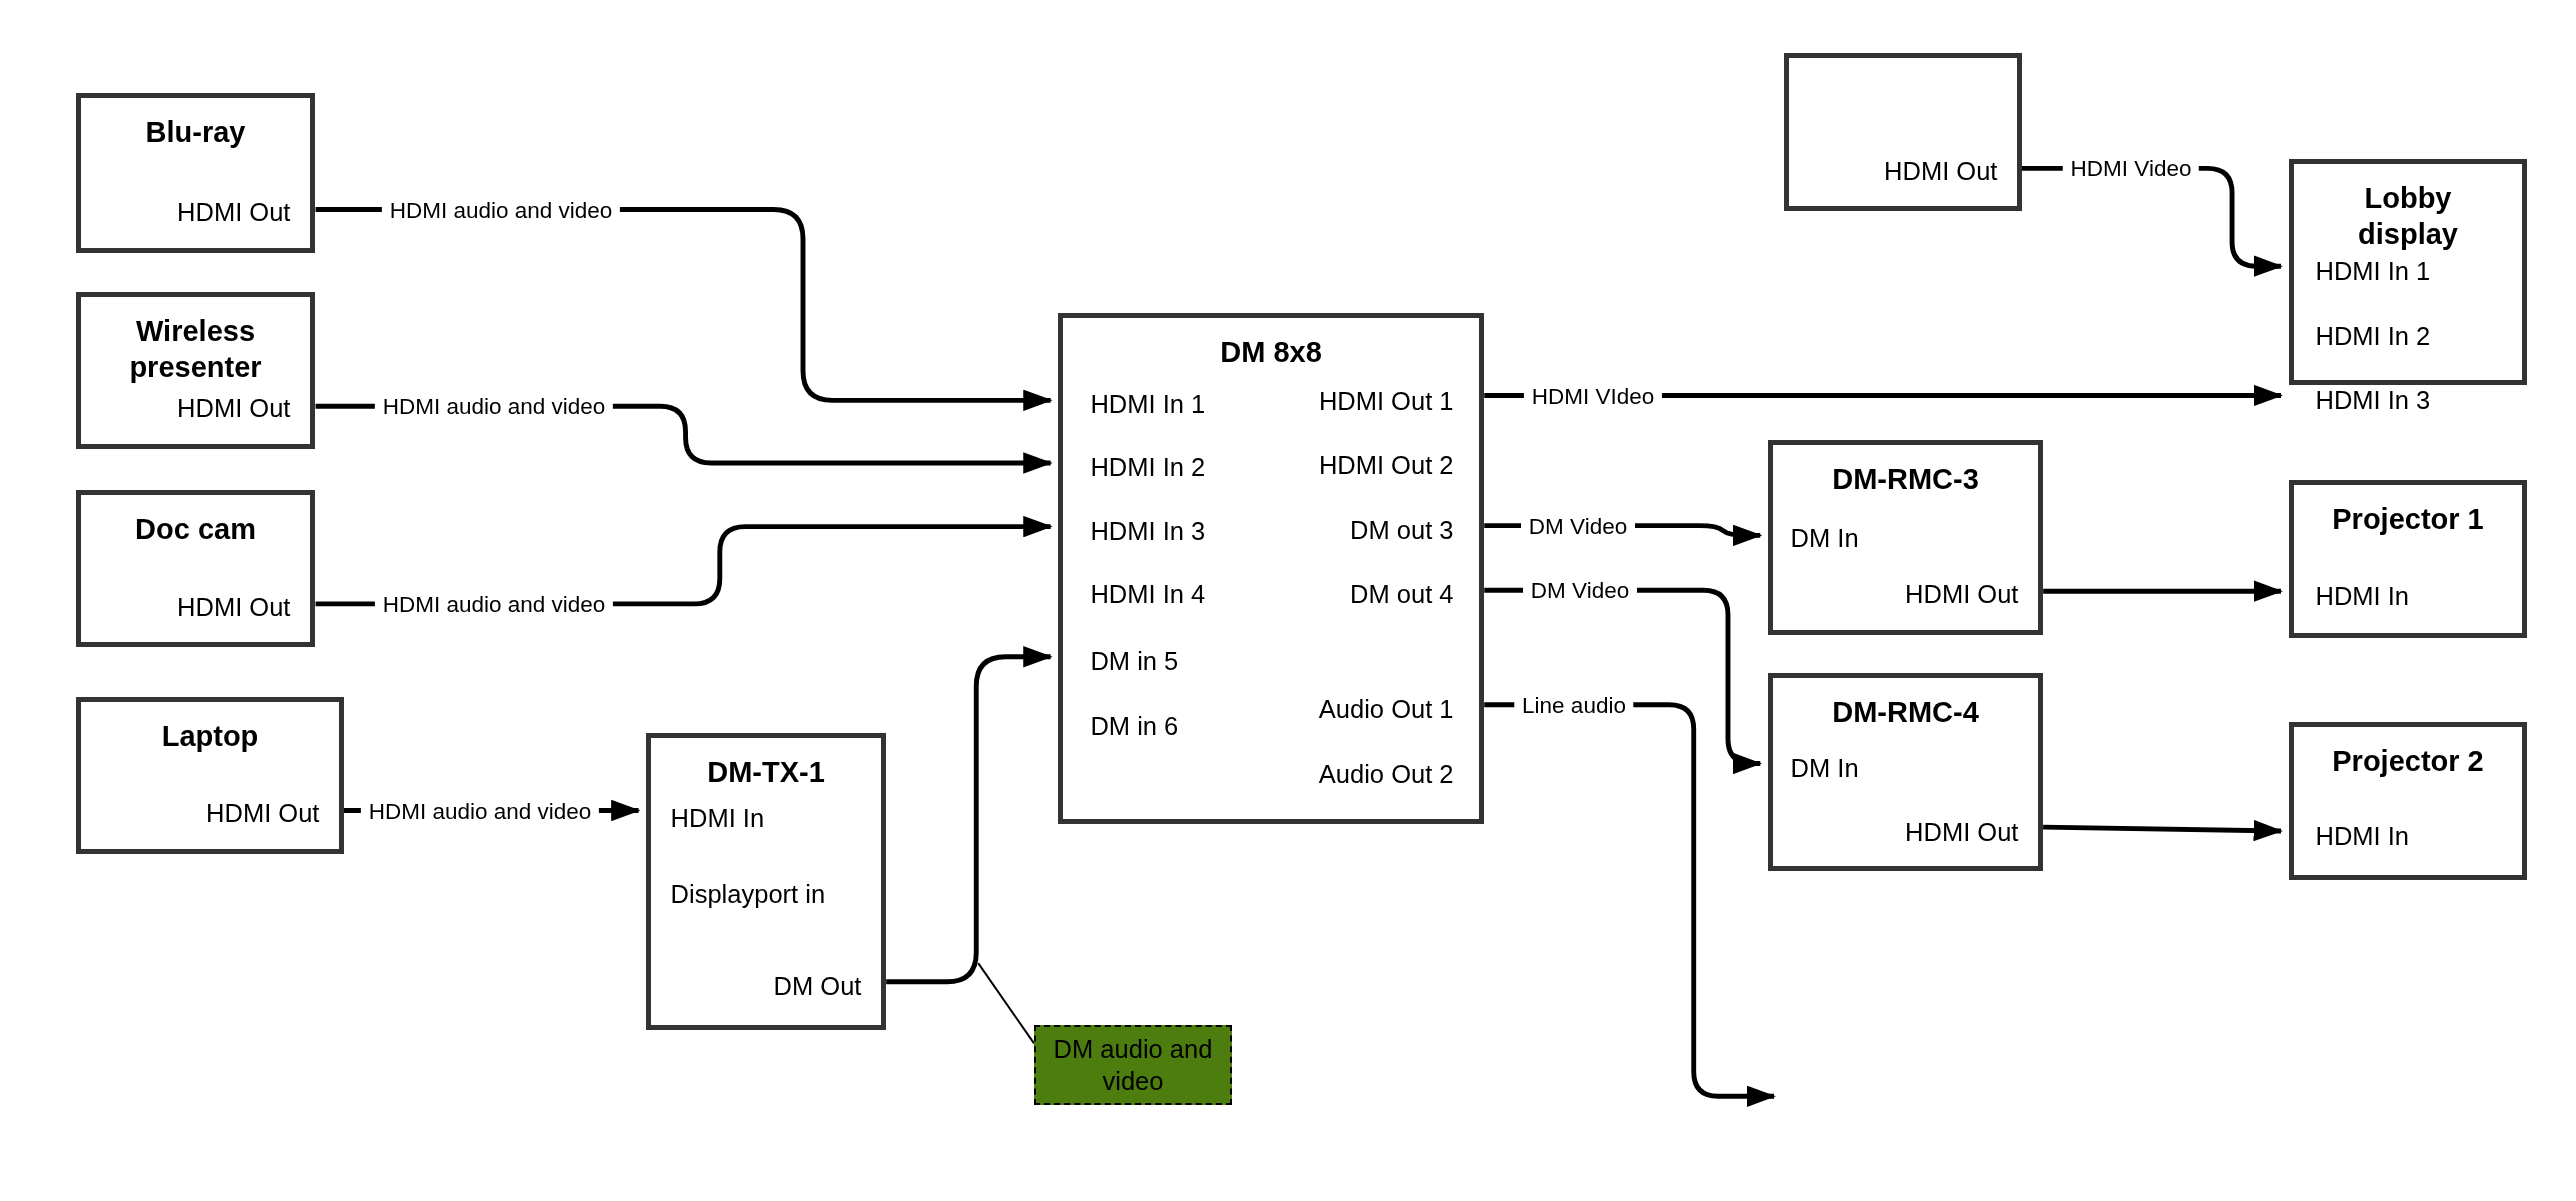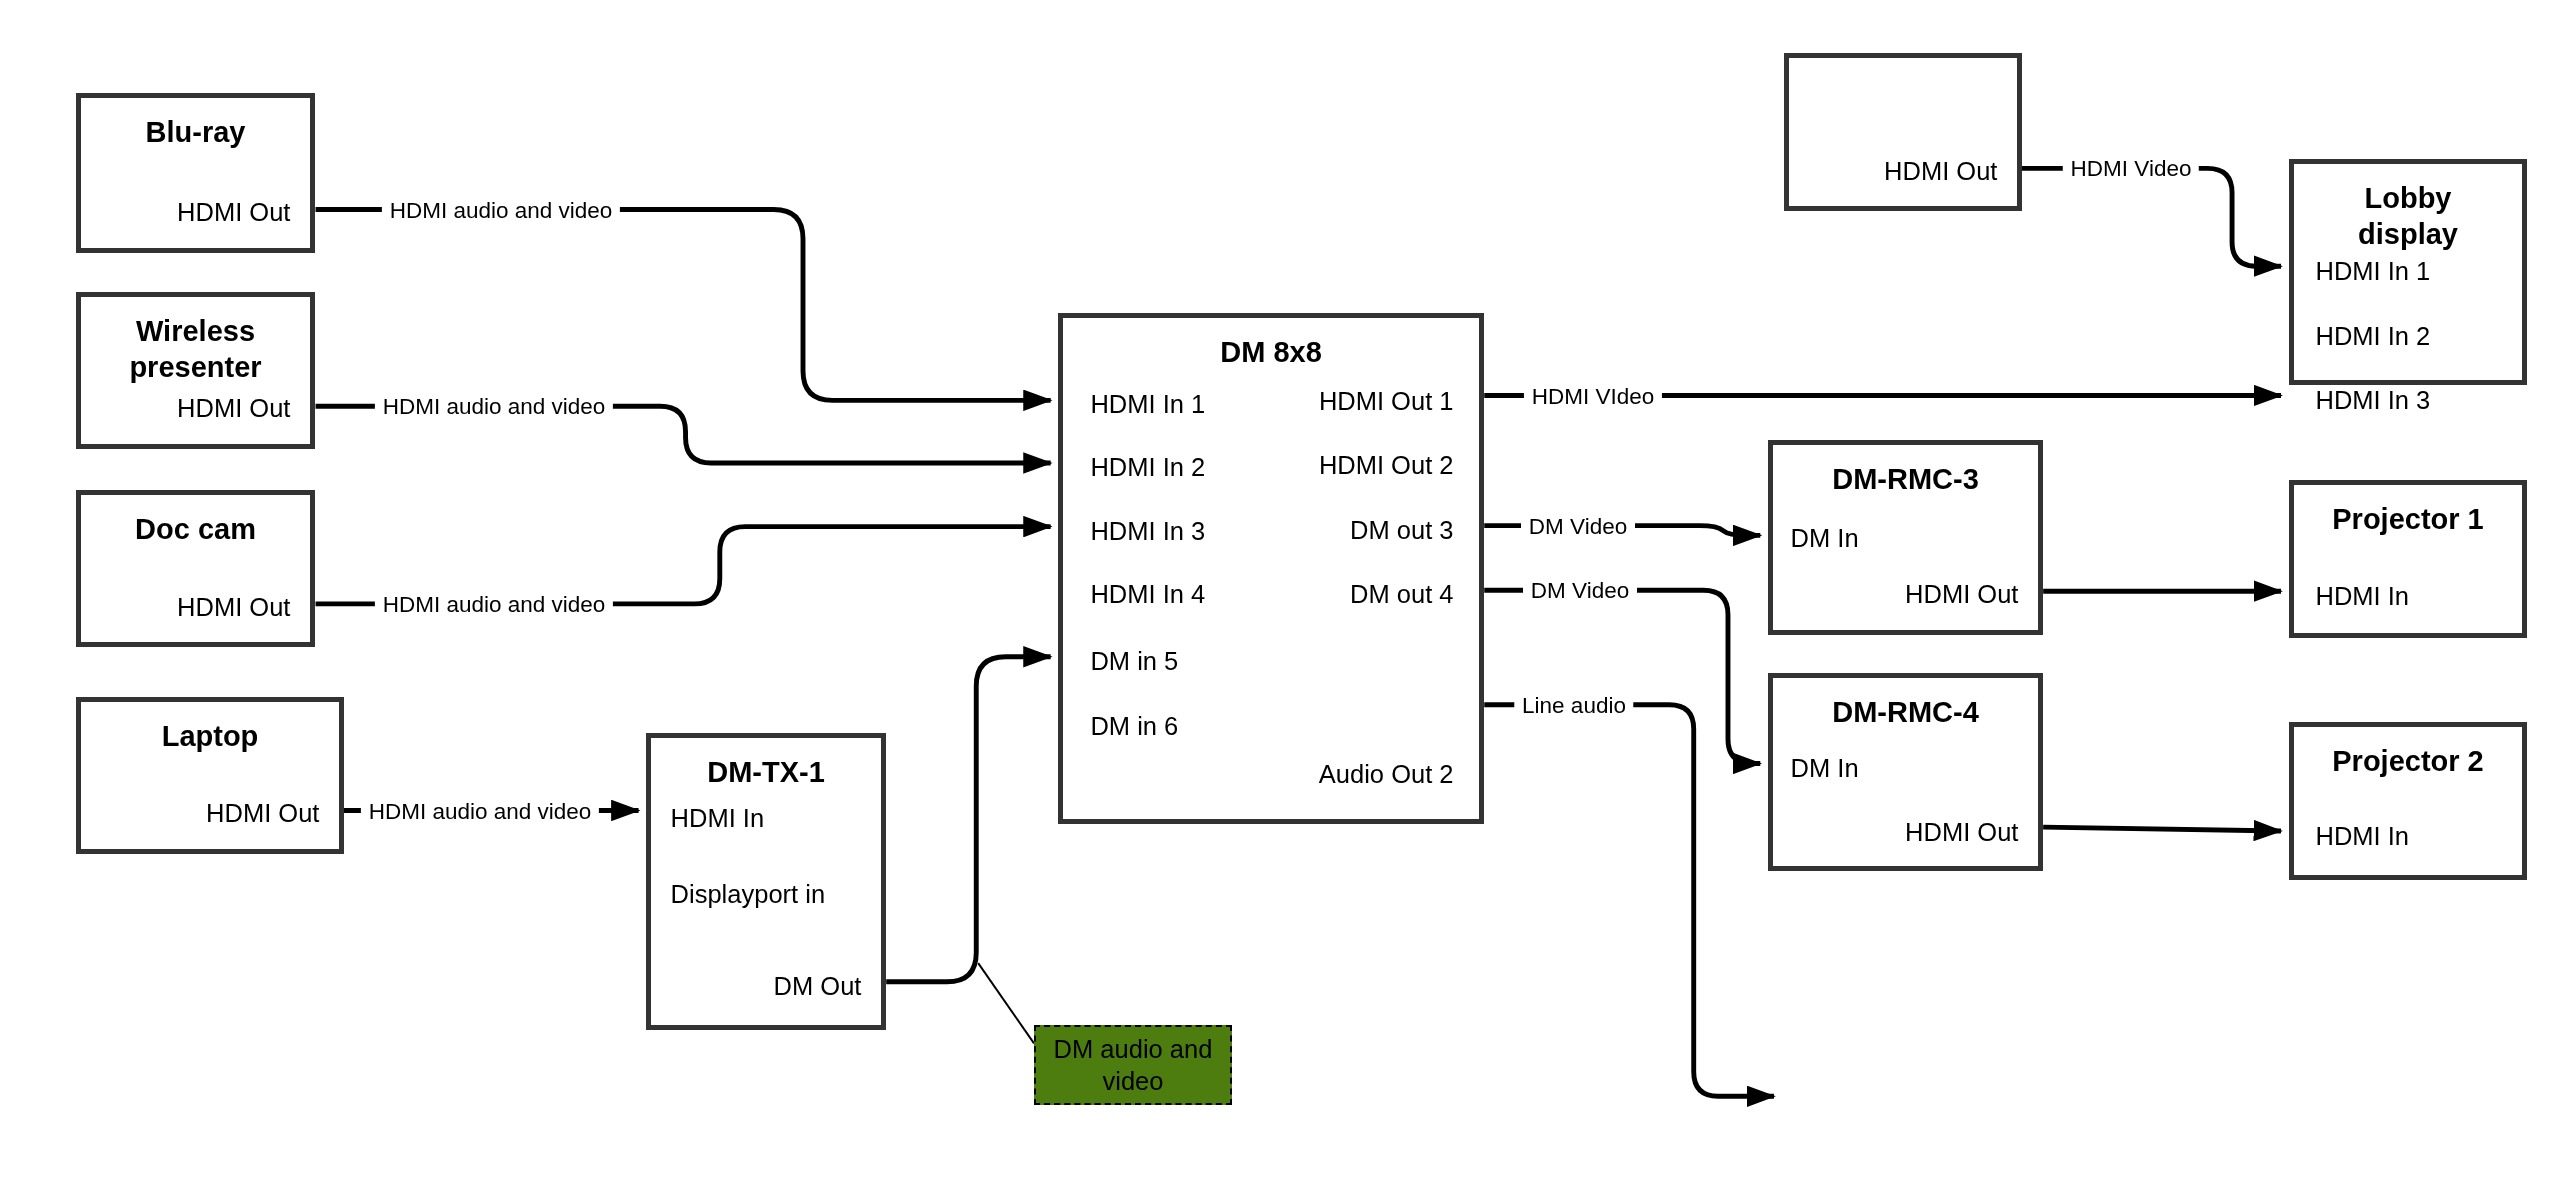--- a/index.html
+++ b/index.html
@@ -81,20 +81,21 @@
     <div class="port pl" style="top:70px;padding-left:27.4px;">HDMI In 1</div>
     <div class="port pl" style="top:133px;padding-left:27.4px;">HDMI In 2</div>
     <div class="port pl" style="top:197px;padding-left:27.4px;">HDMI In 3</div>
     <div class="port pl" style="top:260px;padding-left:27.4px;">HDMI In 4</div>
     <div class="port pl" style="top:327px;padding-left:27.4px;">DM in 5</div>
     <div class="port pl" style="top:392px;padding-left:27.4px;">DM in 6</div>
     <div class="port pr" style="top:67px;padding-right:25.5px;">HDMI Out 1</div>
     <div class="port pr" style="top:131px;padding-right:25.5px;">HDMI Out 2</div>
     <div class="port pr" style="top:196px;padding-right:25.5px;">DM out 3</div>
     <div class="port pr" style="top:260px;padding-right:25.5px;">DM out 4</div>
+    <div class="port pr" style="top:375px;padding-right:25.5px;">Audio Out 1</div>
     <div class="port pr" style="top:440px;padding-right:25.5px;">Audio Out 2</div>
   </div>
 
   <div class="box" style="left:1784px;top:53px;width:238px;height:158px;">
     <div class="port pr" style="top:97px;">HDMI Out</div>
   </div>
 
   <div class="box" style="left:2289px;top:159px;width:238px;height:226px;">
     <div class="title w150">Lobby display</div>
     <div class="port pl" style="top:91px;padding-left:21.5px;">HDMI In 1</div>

